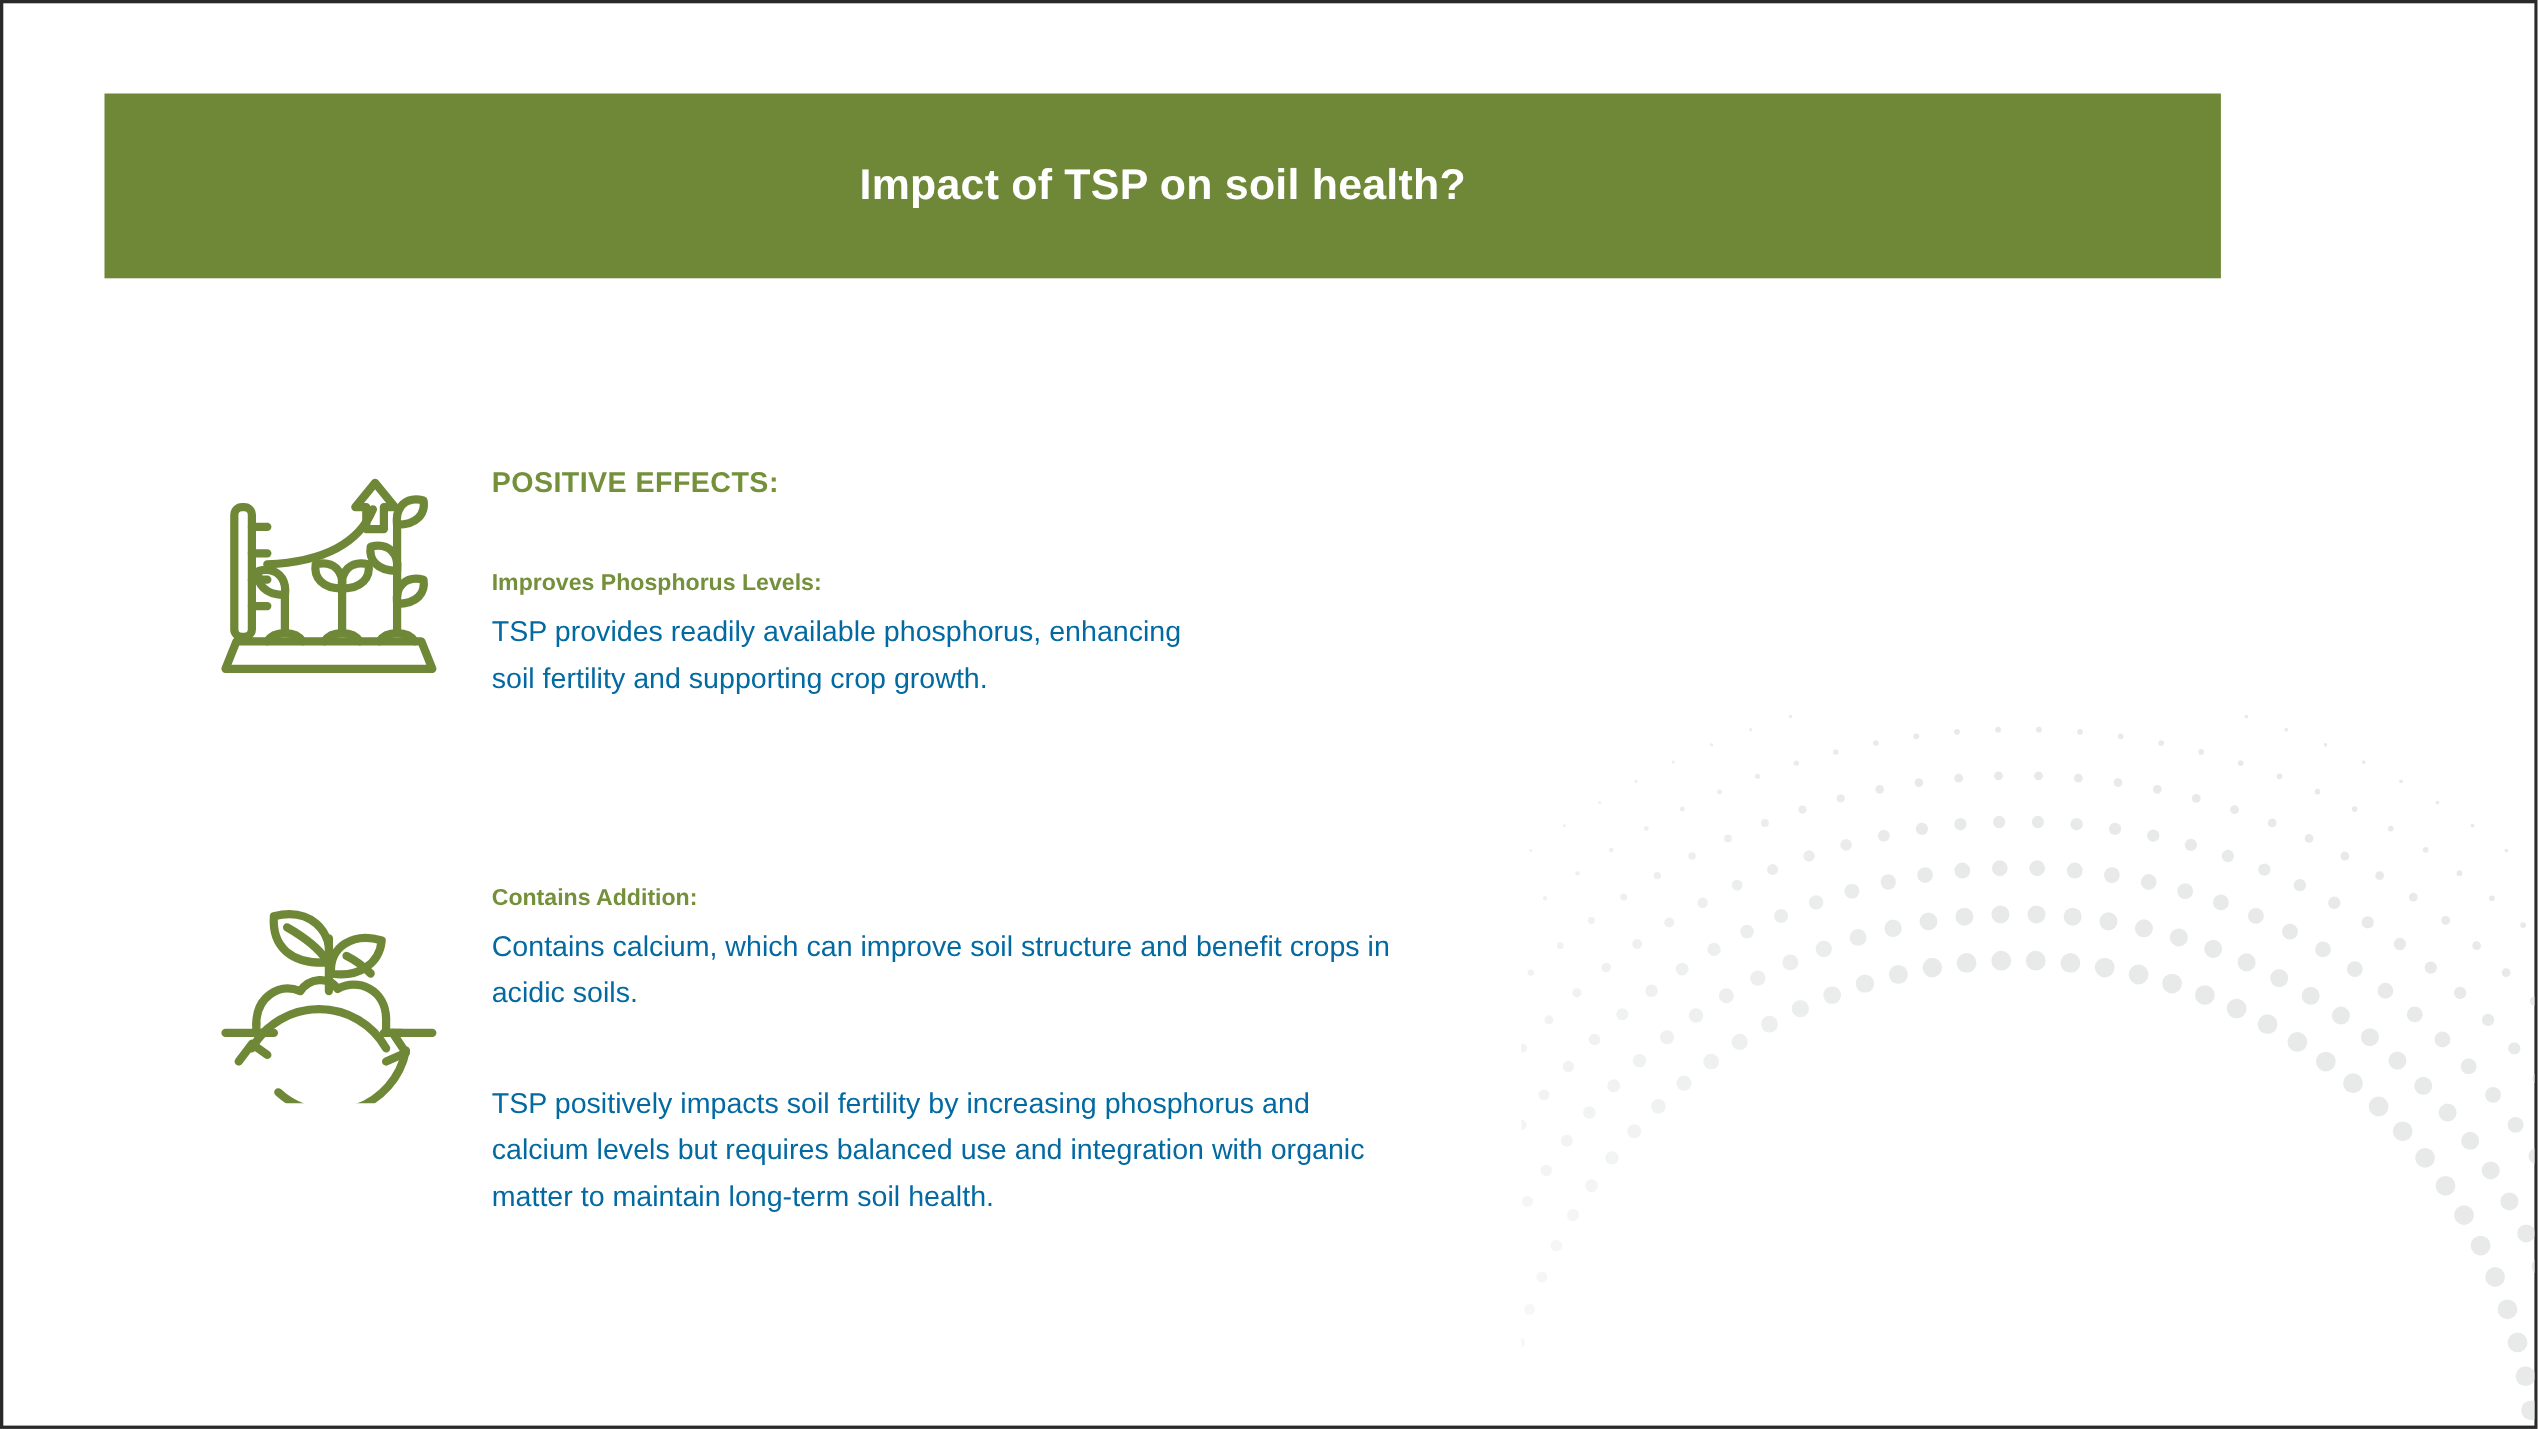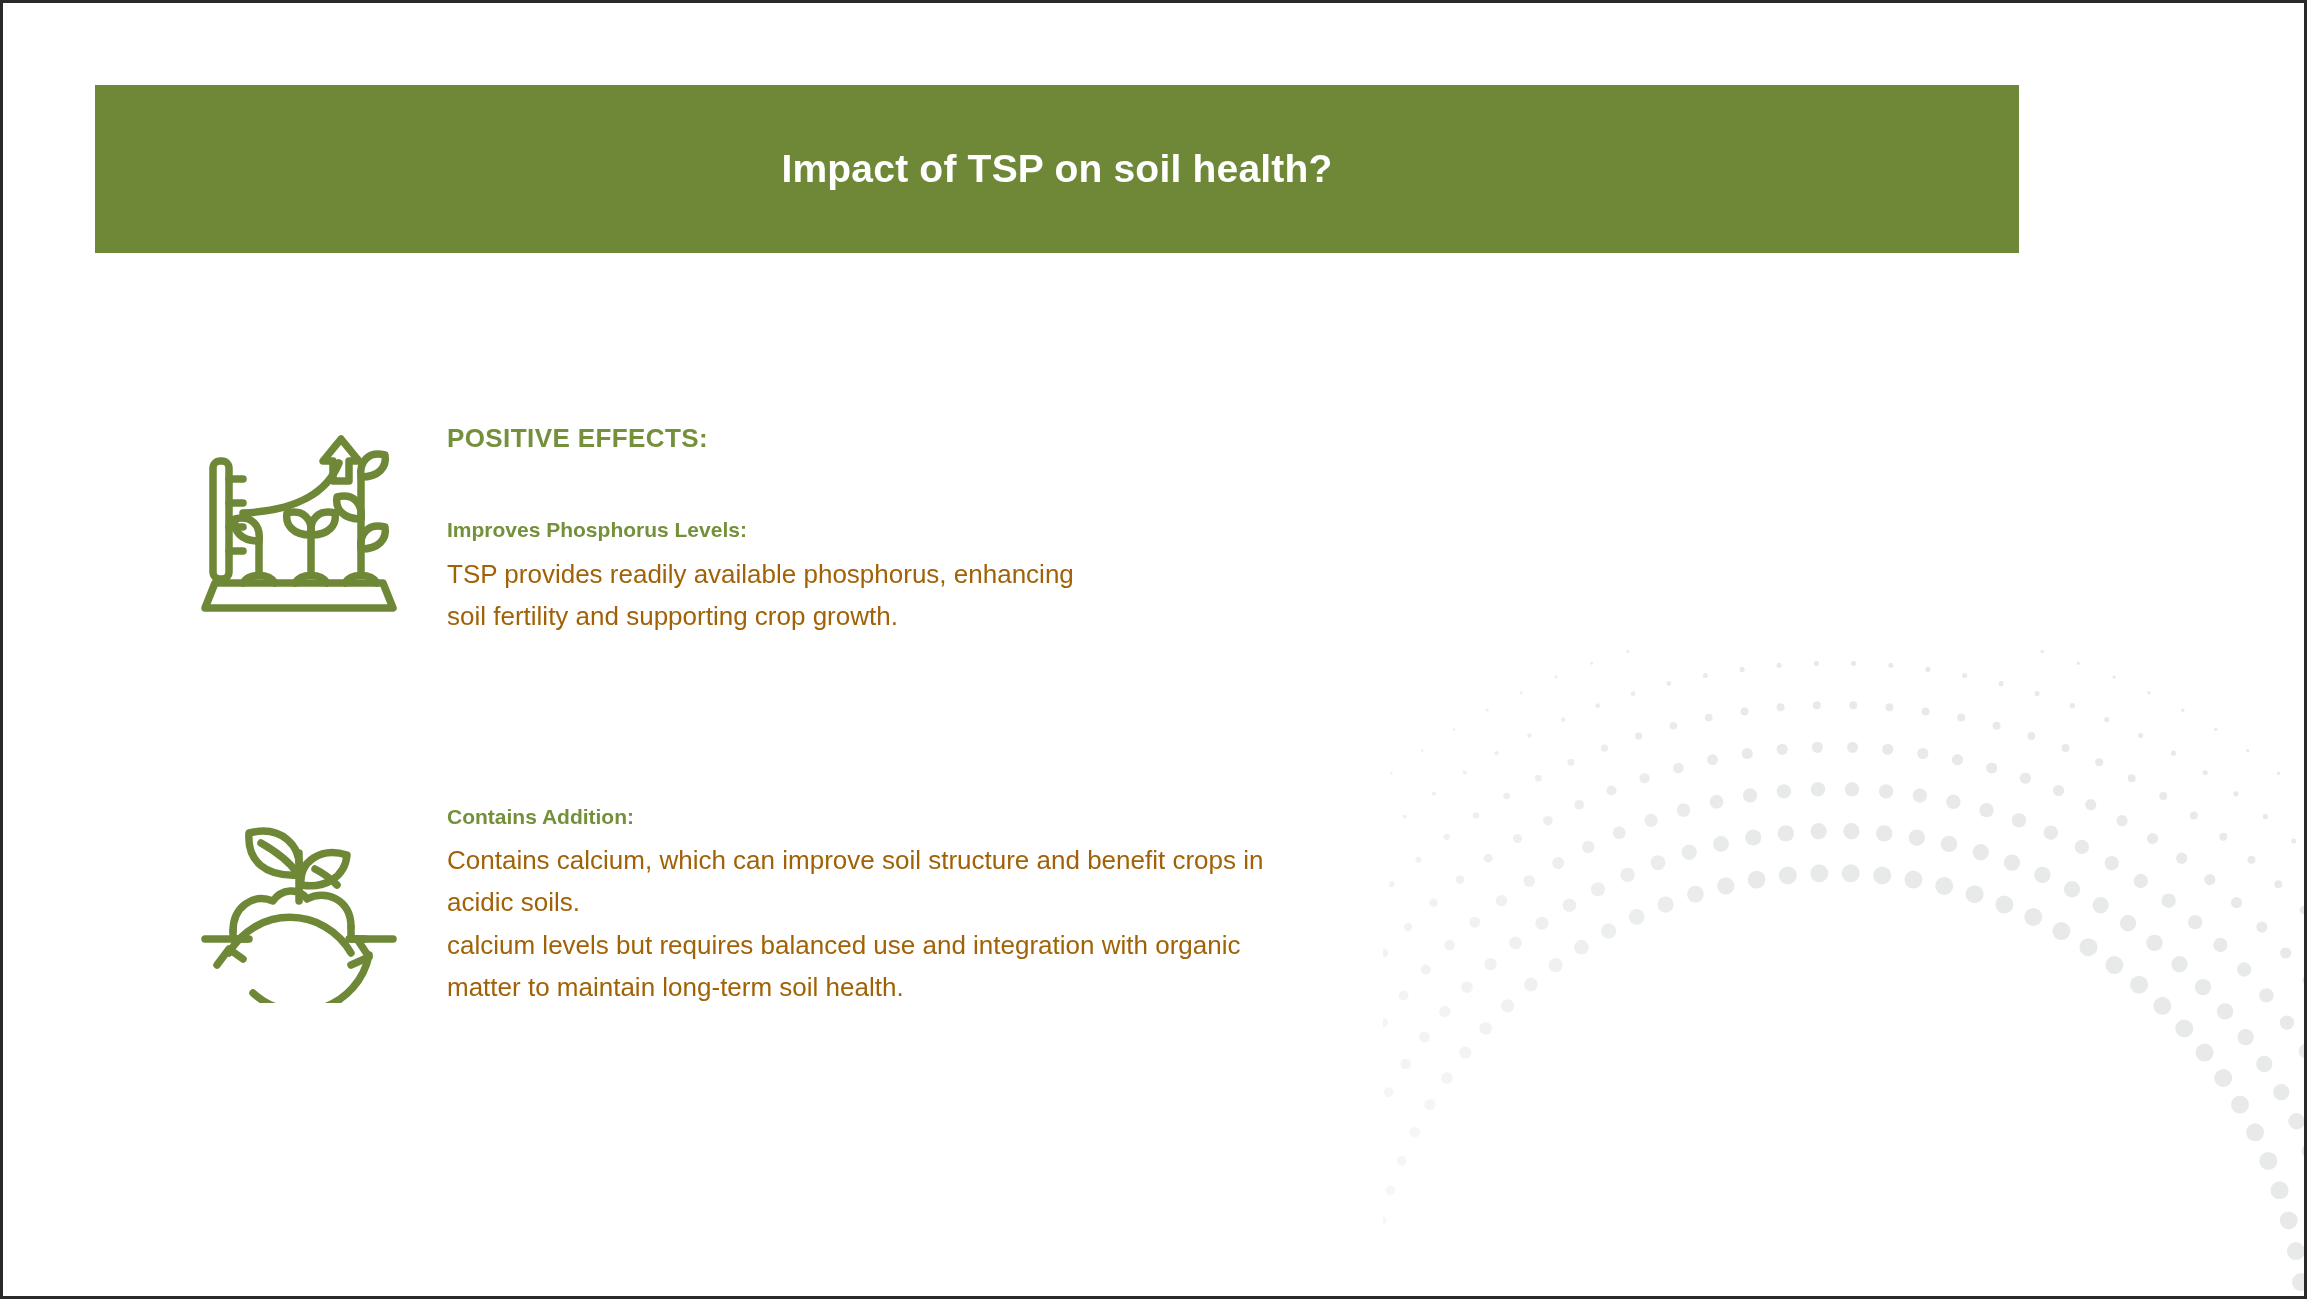--- a/index.html
+++ b/index.html
@@ -98,21 +98,21 @@
 
   .sub-heading {
     color: #74903b;
     font-size: 21px;
     font-weight: bold;
     margin: 0 0 8px 0;
     line-height: 1.35;
   }
 
   .body-text {
-    color: #a16207;
+    color: #0369a1;
     font-size: 26px;
     line-height: 1.62;
     margin: 0;
     font-weight: normal;
   }
 
   .body-text.spaced { margin-top: 58px; }
 </style>
 </head>
 <body>
@@ -429,19 +429,20 @@
           <path d="M170 152 A 70 70 0 0 1 54 190"></path>
           <path d="M18 162 L30 146 L44 156"></path>
           <path d="M158 136 L170 154 L152 162"></path>
         </svg>
       </div>
       <div class="text-slot">
         <p class="sub-heading">Contains Addition:</p>
         <p class="body-text">Contains calcium, which can improve soil structure and benefit crops in</p>
         <p class="body-text">acidic soils.</p>
 
+        <p class="body-text spaced">TSP positively impacts soil fertility by increasing phosphorus and</p>
         <p class="body-text">calcium levels but requires balanced use and integration with organic</p>
         <p class="body-text">matter to maintain long-term soil health.</p>
       </div>
     </div>
 
   </div>
 </div>
 
 </body></html>

